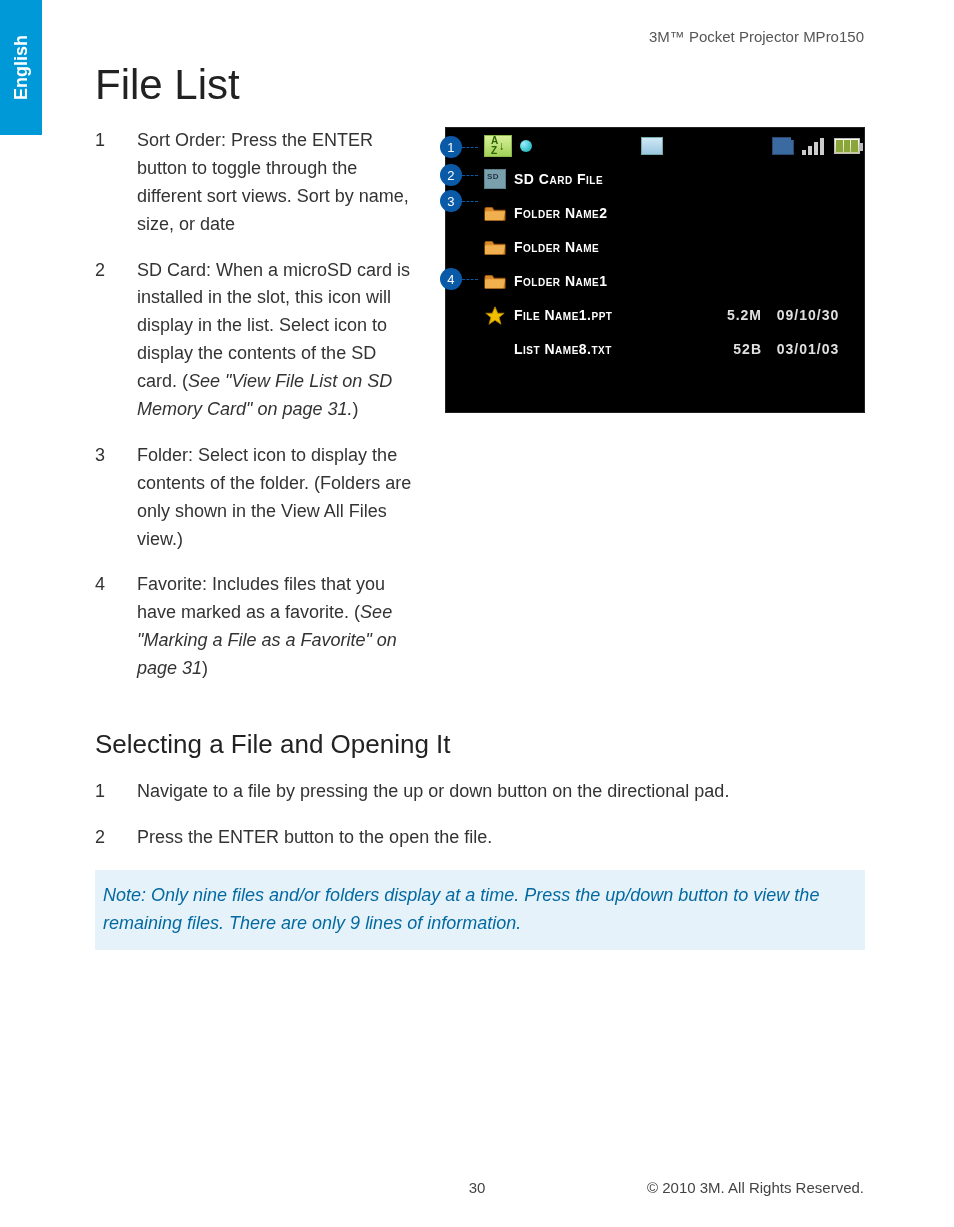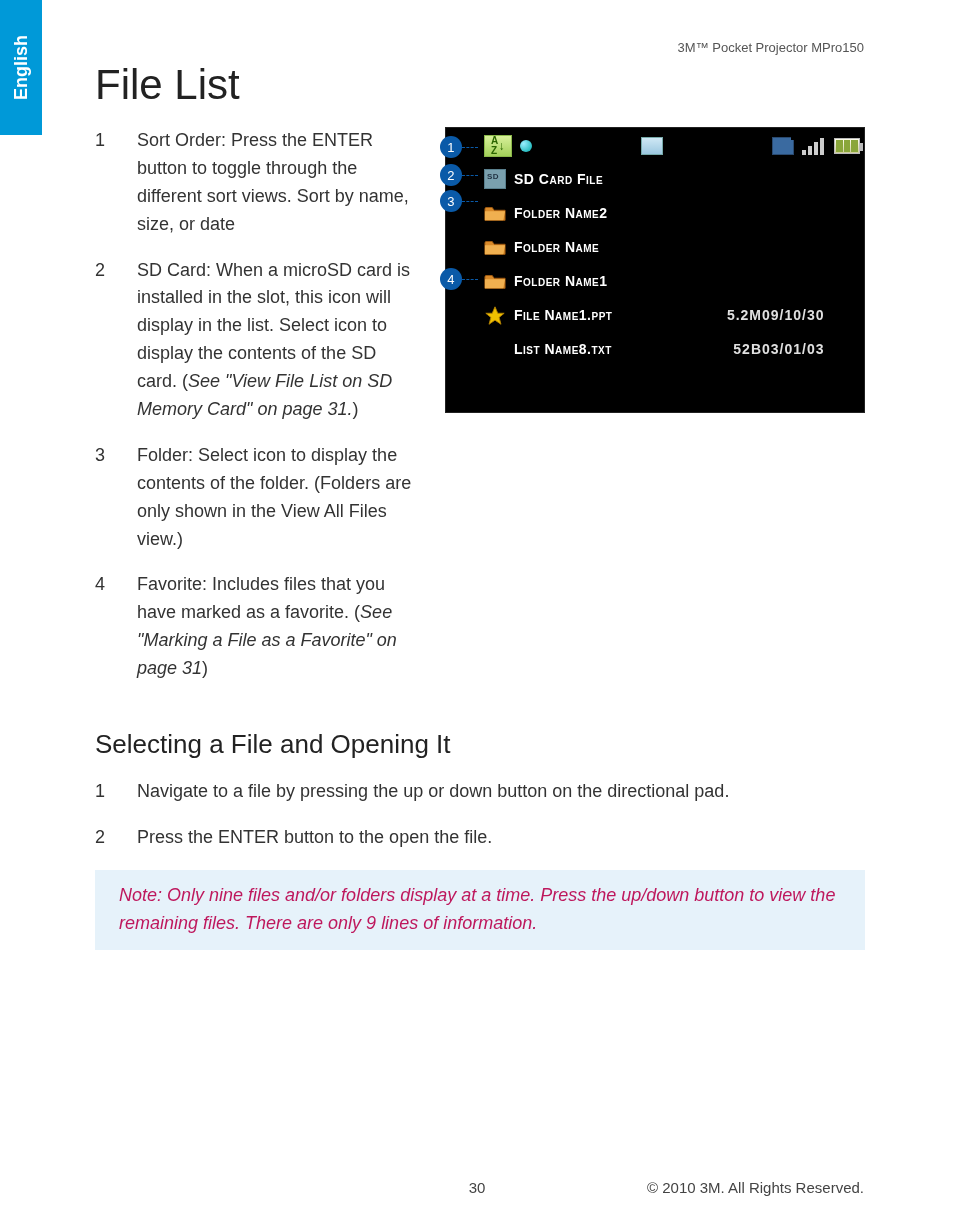--- a/index.html
+++ b/index.html
@@ -24,23 +24,23 @@
     display: flex;
     align-items: center;
     justify-content: center;
   }
   .lang-tab span {
     transform: rotate(-90deg);
     white-space: nowrap;
   }
   .header-product {
     position: absolute;
-    top: 40px;
+    top: 28px;
     right: 90px;
-    font-size: 13px;
+    font-size: 15px;
     color: #555;
   }
   .content {
     position: absolute;
     left: 95px;
     top: 61px;
     width: 770px;
   }
   h1 {
     font-size: 42px;
@@ -73,25 +73,25 @@
     line-height: 1.55;
     color: #333;
   }
   ol.numbered > li .num {
     flex-shrink: 0;
     width: 18px;
   }
   .italic { font-style: italic; }
   .note-box {
     background: #e6f2fa;
-    color: #be185d;
+    color: #0369a1;
     font-style: italic;
     font-size: 18px;
     line-height: 1.55;
-    padding: 12px 24px;
+    padding: 12px 8px;
     margin-top: 6px;
   }
   .footer {
     position: absolute;
     bottom: 48px;
     left: 0;
     width: 954px;
     font-size: 15px;
     color: #444;
   }
@@ -178,21 +178,21 @@
   }
   .sd-ic { background: #7aa0ae; border:1px solid #5a808e; position:relative;}
   .sd-ic::after{content:"SD";position:absolute;left:2px;top:2px;font-size:8px;color:#234;font-variant:normal;}
   .folder-ic {
     position: relative;
   }
   .folder-ic svg { width:22px; height:20px; display:block;}
   .star-ic svg { width:22px; height:22px; display:block;}
   .dev-row .name { flex: 1; }
   .dev-row .size { width: 58px; text-align: right; font-size: 14px; color: #e0e0e0; letter-spacing:1px;}
-  .dev-row .date { width: 92px; text-align: left; font-size: 14px; color: #e0e0e0; letter-spacing:1px;}
+  .dev-row .date { width: 92px; text-align: center; font-size: 14px; color: #e0e0e0; letter-spacing:1px;}
   
   .callouts { position: absolute; left: 0; top: 6px; width: 36px; }
   .callout {
     position: absolute;
     display: flex;
     align-items: center;
     left: -6px;
   }
   .bubble {
     width: 22px; height: 22px;

